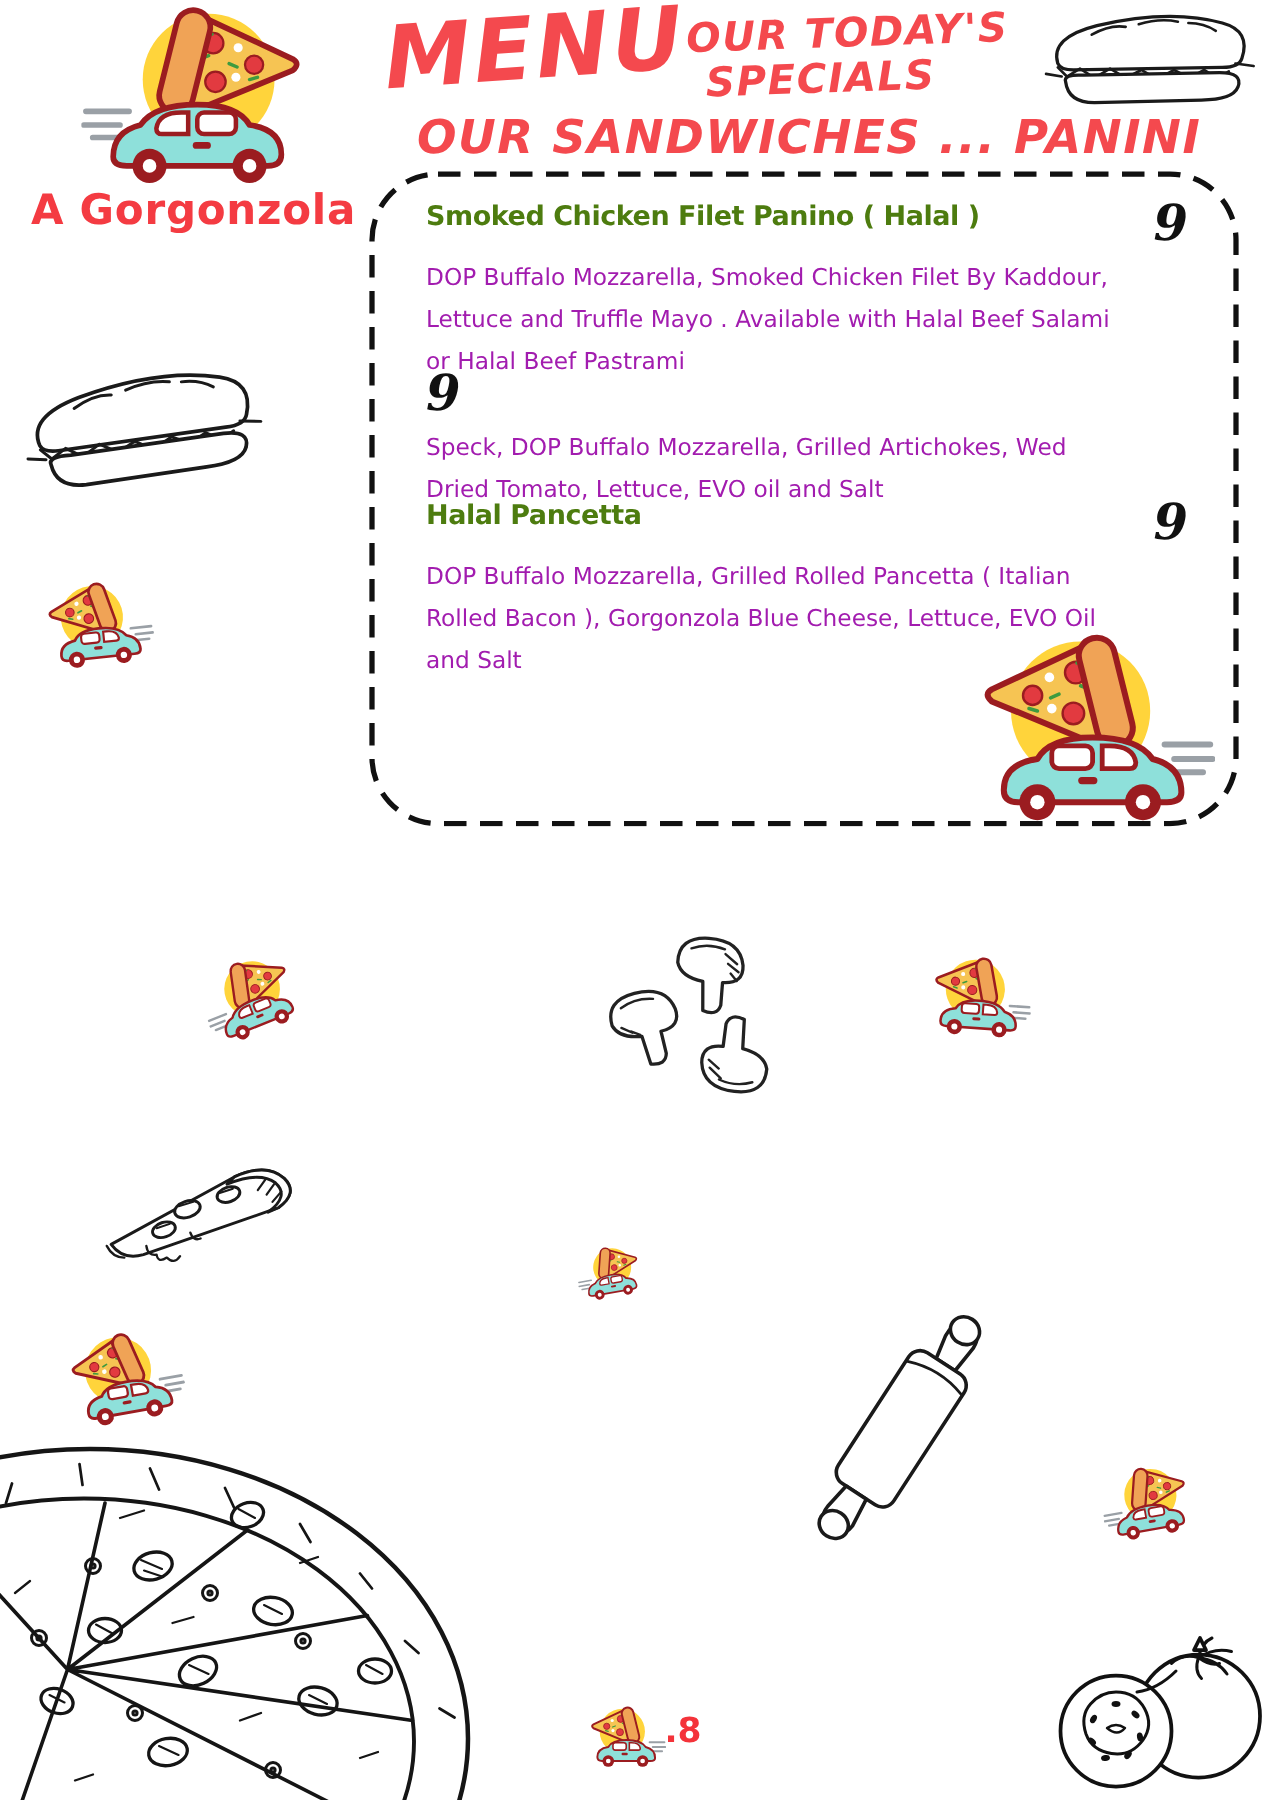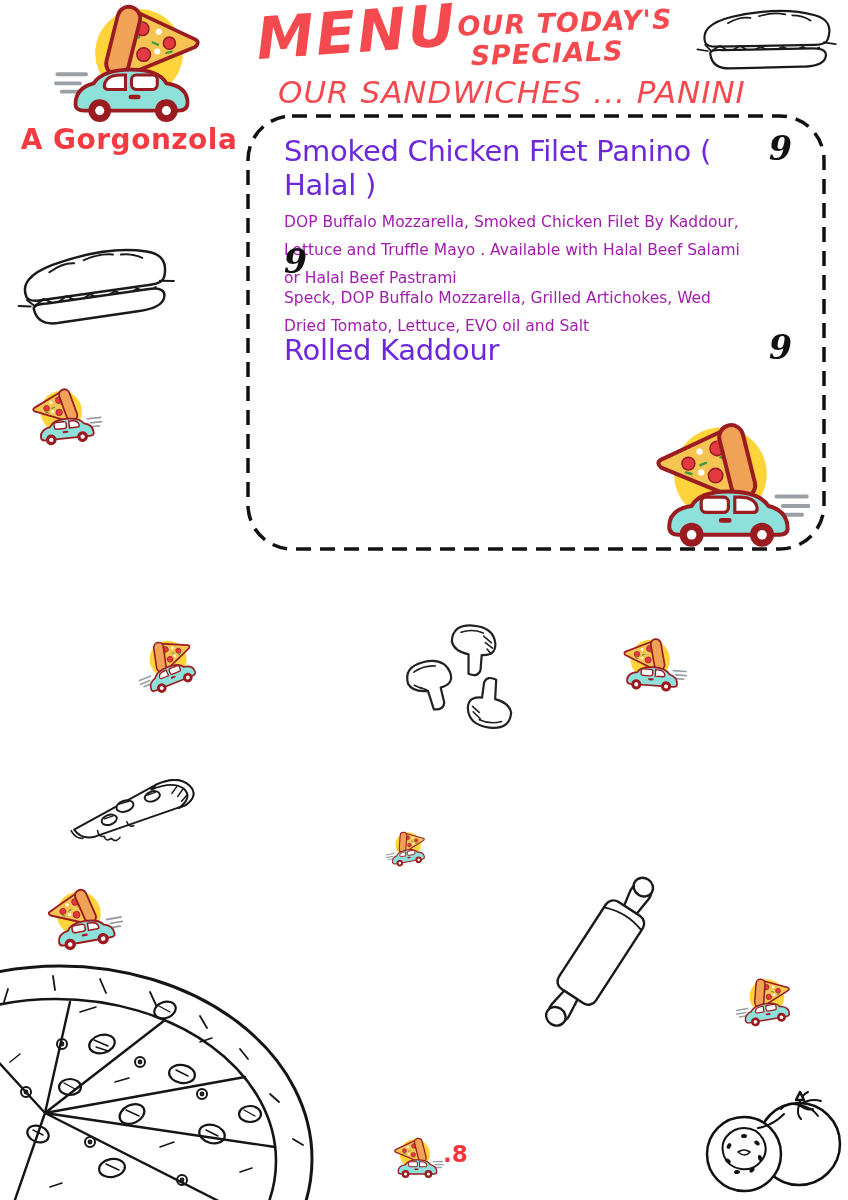--- a/index.html
+++ b/index.html
@@ -7,27 +7,27 @@
         font-family:"DejaVu Sans",sans-serif;}
   
   .brand{position:absolute;left:10px;top:123px;width:238px;text-align:center;
          font-size:28px;font-weight:bold;color:#f43b42;letter-spacing:.5px;}
   .menu-title{position:absolute;left:256px;top:-2px;font-size:58px;font-weight:bold;
               font-style:italic;color:#f4494e;transform:rotate(-4deg);letter-spacing:2px;}
   .specials{position:absolute;left:458px;top:8px;font-size:27px;font-weight:bold;
             font-style:italic;color:#f4494e;line-height:1.1;transform:rotate(-2deg);
             letter-spacing:1px;}
   .specials .l2{display:block;margin-left:12px;}
-  .section-title{position:absolute;left:278px;top:74px;font-size:31px;font-weight:normal;
+  .section-title{position:absolute;left:278px;top:74px;font-size:31px;font-weight:bold;
                  font-style:italic;color:#f4494e;letter-spacing:1px;}
   
   .menu-border{position:absolute;left:246px;top:114px;}
   .item{position:absolute;left:284px;width:508px;}
   .item-head{display:flex;justify-content:space-between;align-items:flex-start;}
-  .item-name{margin:0;font-size:29px;font-weight:normal;color:#6d28d9;letter-spacing:-.3px;}
+  .item-name{margin:0;font-size:18px;font-weight:bold;color:#4d7c0f;letter-spacing:-.3px;}
   .item-price{font-family:"DejaVu Serif",serif;font-style:italic;font-weight:bold;
               font-size:33px;color:#111;line-height:1;margin-top:-2px;}
   .item-desc{margin:7px 0 0;width:468px;font-size:15.5px;line-height:1.8;color:#a21caf;}
   
   .car{position:absolute;}
   .sketch{position:absolute;}
   .page-num{position:absolute;left:443px;top:1141px;font-size:23px;font-weight:bold;
             color:#f4333a;}
 </style>
 </head>
@@ -212,23 +212,24 @@
 
   <div class="item" style="top:247px">
     <div class="item-head">
       <span class="item-price">9</span>
     </div>
     <p class="item-desc">Speck, DOP Buffalo Mozzarella, Grilled Artichokes, Wed Dried Tomato, Lettuce, EVO oil and Salt</p>
   </div>
 
   <div class="item" style="top:333px">
     <div class="item-head">
-      <h3 class="item-name">Rolled Kaddour</h3>
+      <h3 class="item-name">Halal Pancetta</h3>
       <span class="item-price">9</span>
     </div>
+    <p class="item-desc">DOP Buffalo Mozzarella, Grilled Rolled Pancetta ( Italian Rolled Bacon ), Gorgonzola Blue Cheese, Lettuce, EVO Oil and Salt</p>
   </div>
 
   <svg class="car" style="left:650px;top:418px;transform:scaleX(-1)" width="160" height="132" viewBox="0 0 200 165">
     <use href="#pizzacar"></use>
   </svg>
 
   <svg class="sketch" style="left:12px;top:245px;transform:rotate(-7deg)" width="168" height="84" viewBox="0 0 170 85">
     <use href="#subsand"></use>
   </svg>
 

